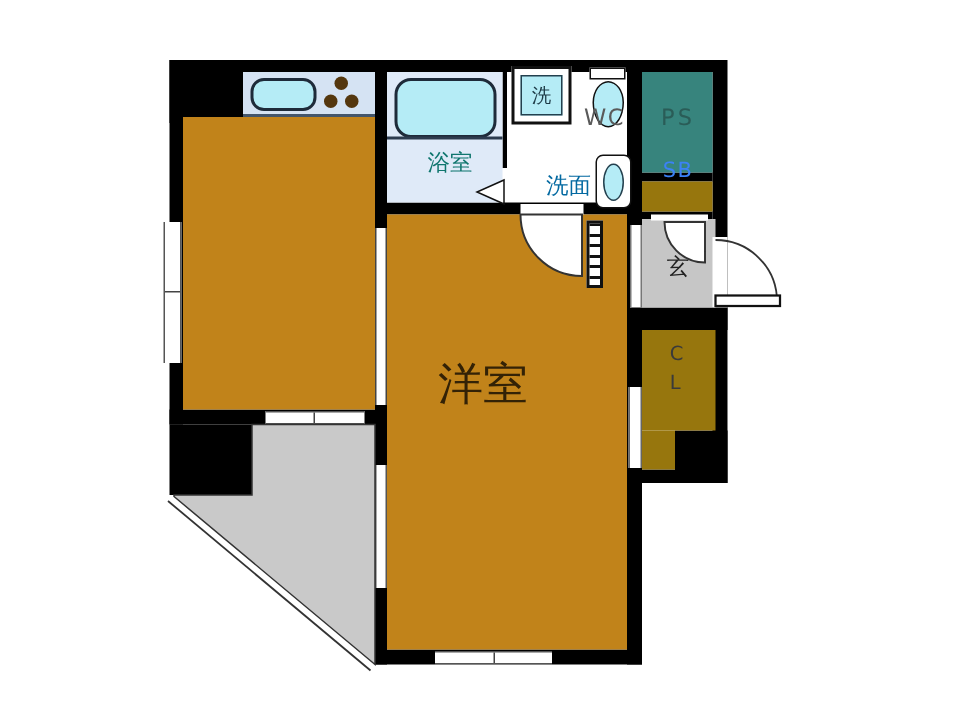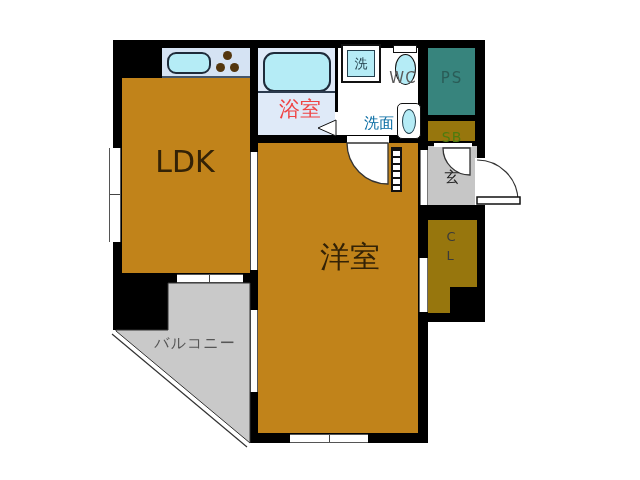--- a/index.html
+++ b/index.html
@@ -74,27 +74,27 @@
   .f-bowl{left:395px;top:54px;width:21px;height:31px;border:1px solid #111;border-radius:50% 50% 50% 50%/46% 46% 54% 54%;}
   .f-basin{left:397px;top:103px;width:24px;height:36px;background:#fff;border:1px solid #111;border-radius:5px;}
   .f-basin-in{left:402px;top:109px;width:14px;height:25px;border:1px solid #23404e;border-radius:50%;}
   .f-step{left:391px;top:147px;width:11px;height:45px;background:#fff;border:2px solid #111;}
   .f-step .rungs{position:absolute;inset:0;
       background:repeating-linear-gradient(180deg,#111 0 2px,transparent 2px 7px);}
   svg.overlay{position:absolute;left:0;top:0;width:640px;height:480px;pointer-events:none;}
   
   .t-ldk{left:185px;top:162px;font-size:30px;}
   .t-ldk-size{left:188px;top:196px;font-size:27px;}
-  .t-west{left:350px;top:257px;font-size:30px;}
+  .t-west{left:322px;top:257px;font-size:30px;}
   .t-west-size{left:349px;top:296px;font-size:28px;}
-  .t-bath{left:300px;top:109px;font-size:21px;color:#ef4444;}
+  .t-bath{left:300px;top:109px;font-size:15px;color:#0f766e;}
   .t-wc{left:403px;top:79px;font-size:15px;color:#5a5a5a;letter-spacing:1px;}
   .t-senmen{left:379px;top:124px;font-size:15px;color:#0369a1;}
   .t-ps{left:452px;top:79px;font-size:15px;color:#2a5c57;letter-spacing:2px;}
-  .t-sb{left:452px;top:137px;font-size:14px;color:#4d7c0f;letter-spacing:1px;}
+  .t-sb{left:452px;top:114px;font-size:14px;color:#3b82f6;letter-spacing:1px;}
   .t-gen{left:452px;top:178px;font-size:15px;color:#222;}
   .t-cl{left:451px;top:247px;font-size:13px;color:#3a3a3a;line-height:1.45;}
   .t-balc{left:195px;top:344px;font-size:15px;color:#565656;letter-spacing:1px;}
 </style>
 </head>
 <body>
 
 <div id="plan">
 
   <div class="wall w-top"></div>
@@ -163,25 +163,23 @@
   <svg class="overlay" viewBox="0 0 640 480">
     <polygon points="168,283 250,283 250,443 116,331 116,330 168,330" stroke="#333" stroke-width="1" fill="#c9c9c9"></polygon>
     <line x1="112" y1="334" x2="247" y2="447" stroke="#333" stroke-width="1.2"></line>
     <path d="M388,143 L388,184 A41,41 0 0 1 347,143 Z" fill="#fff" stroke="#333" stroke-width="1.3"></path>
     <path d="M470,148 L470,175 A27,27 0 0 1 443,148 Z" fill="#fff" stroke="#333" stroke-width="1.3"></path>
     <path d="M477,160 A41,41 0 0 1 518,201" fill="none" stroke="#333" stroke-width="1.2"></path>
     <rect x="477" y="197" width="43" height="7" fill="#fff" stroke="#111" stroke-width="1.5"></rect>
     <path d="M336,120 L336,136 L318,128 Z" fill="#fff" stroke="#111" stroke-width="1"></path>
   </svg>
 
-  <div class="lbl t-ldk">LDK</div>
   <div class="lbl t-west">洋室</div>
   <div class="lbl t-bath">浴室</div>
   <div class="lbl t-wc">WC</div>
   <div class="lbl t-senmen">洗面</div>
   <div class="lbl t-ps">PS</div>
   <div class="lbl t-sb">SB</div>
   <div class="lbl t-gen">玄</div>
   <div class="lbl t-cl">C
 L</div>
-  <div class="lbl t-balc">バルコニー</div>
 
 </div>
 
 </body></html>

